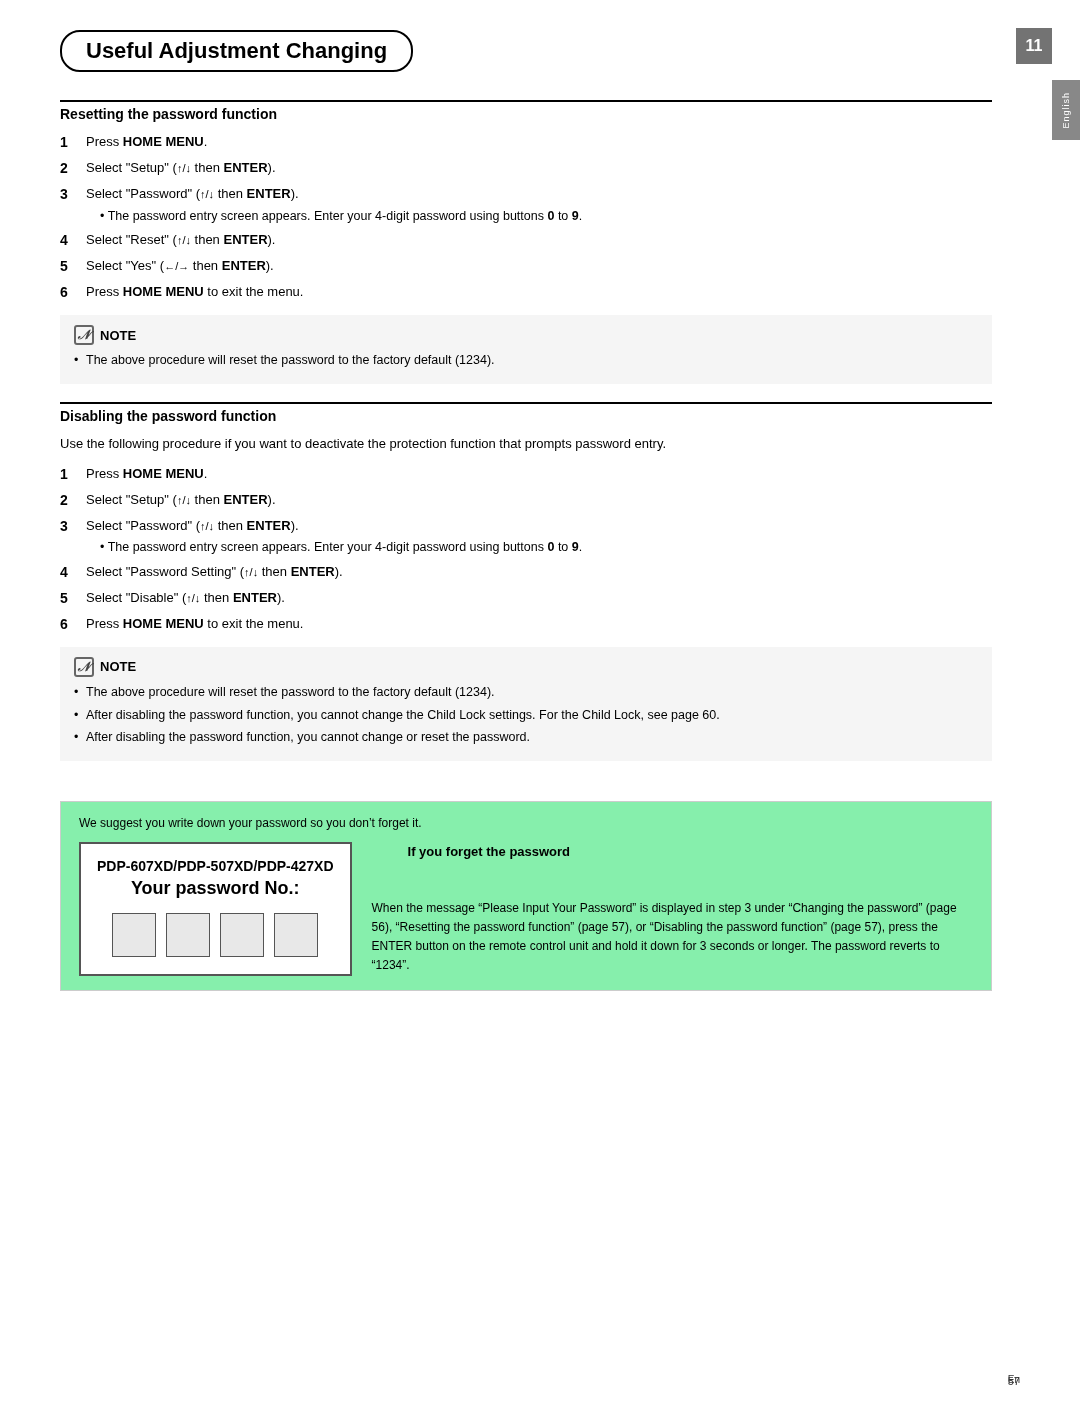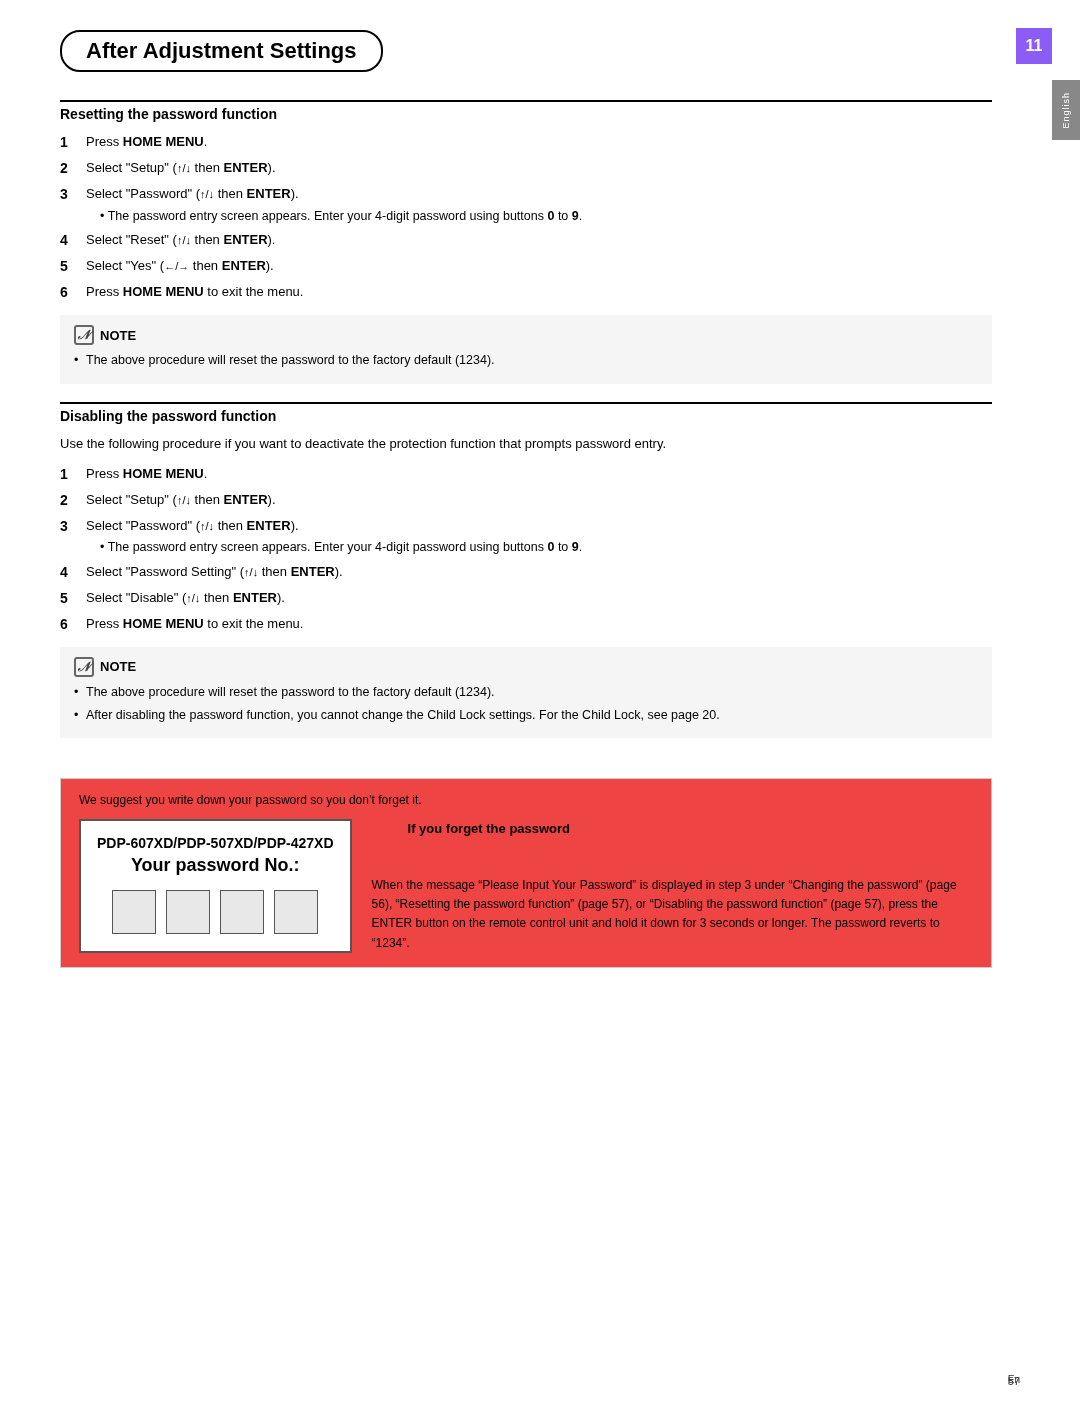--- a/index.html
+++ b/index.html
@@ -39,21 +39,21 @@
       writing-mode: vertical-rl;
       transform: rotate(180deg);
       letter-spacing: 1px;
     }
 
     
     .page-number-badge {
       position: absolute;
       top: 28px;
       right: 28px;
-      background: #8b5cf6;
+      background: #737373;
       color: #fff;
       font-size: 16px;
       font-weight: bold;
       width: 36px;
       height: 36px;
       display: flex;
       align-items: center;
       justify-content: center;
     }
 
@@ -180,21 +180,21 @@
     }
     .note-box ul li::before {
       content: "•";
       position: absolute;
       left: 0;
     }
 
     
     .bottom-info-box {
       border: 1px solid #ccc;
-      background: #ef4444;
+      background: #86efac;
       margin-top: 40px;
       padding: 14px 18px;
       font-size: 12px;
     }
     .bottom-info-text {
       margin-bottom: 12px;
       font-size: 12px;
     }
     .bottom-columns {
       display: flex;
@@ -253,21 +253,21 @@
     <span class="language-label">English</span>
   </div>
 
   <div class="page-number-badge">
     <span>11</span>
   </div>
 
   <div class="main-content">
 
     <div class="title-bar">
-      <span class="title-text">After Adjustment Settings</span>
+      <span class="title-text">Useful Adjustment Changing</span>
     </div>
 
     <div>
       <div class="section-heading">Resetting the password function</div>
 
       <ol class="numbered-list">
         <li>
           <span class="num">1</span>
           <span class="content">Press <strong>HOME MENU</strong>.</span>
         </li>
@@ -345,21 +345,22 @@
 
       <div class="note-box">
         <div class="note-header">
           <span class="note-icon">
               <em>𝒩</em>
             </span>
           <span>NOTE</span>
         </div>
         <ul>
           <li>The above procedure will reset the password to the factory default (1234).</li>
-          <li>After disabling the password function, you cannot change the Child Lock settings. For the Child Lock, see page 20.</li>
+          <li>After disabling the password function, you cannot change the Child Lock settings. For the Child Lock, see page 60.</li>
+          <li>After disabling the password function, you cannot change or reset the password.</li>
         </ul>
       </div>
     </div>
 
     <div class="bottom-info-box">
       <div class="bottom-info-text">We suggest you write down your password so you don’t forget it.</div>
       <div class="bottom-columns">
 
         <div class="password-card">
           <div class="password-card-title">PDP-607XD/PDP-507XD/PDP-427XD</div>

